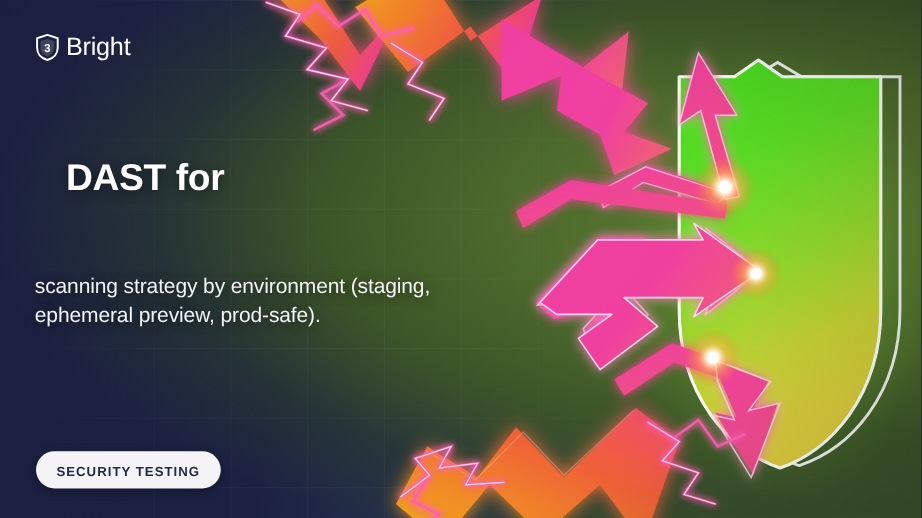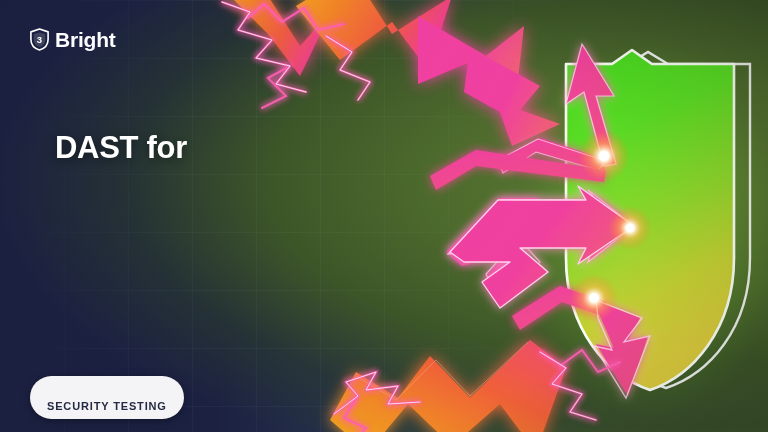--- a/index.html
+++ b/index.html
@@ -31,38 +31,38 @@
     background:radial-gradient(115% 120% at 30% 52%, rgba(0,0,0,0) 45%, rgba(0,0,0,.32) 100%);
   }
   .art{position:absolute;inset:0;}
 
   
   .logo{
     position:absolute;left:29px;top:28px;display:flex;align-items:center;gap:5px;
   }
   .logo-mark{width:21px;height:23px;display:block;}
   .logo-word{
-    color:#fdfdff;font-size:21px;font-weight:700;letter-spacing:-.2px;line-height:1;
+    color:#fdfdff;font-size:21px;font-weight:400;letter-spacing:-.2px;line-height:1;
   }
   .headline{
     position:absolute;left:29px;top:129px;width:330px;
     color:#ffffff;font-size:31px;font-weight:700;line-height:1.21;letter-spacing:-.3px;
     text-shadow:0 2px 10px rgba(0,0,0,.45);
     margin-left:26px;
   }
   .subhead{
     position:absolute;left:29px;top:226px;width:378px;
     color:#f2f4f8;font-size:17.5px;font-weight:400;line-height:1.38;letter-spacing:-.1px;
     text-shadow:0 2px 10px rgba(0,0,0,.5);
   }
   .pill{
     position:absolute;left:30px;top:376px;
     background:#f4f4f6;color:#252a44;
     font-size:11px;font-weight:700;letter-spacing:.85px;
-    padding:24px 17px 7px;border-radius:999px;
+    padding:12px 17px 7px;border-radius:999px;
     box-shadow:0 2px 8px rgba(0,0,0,.35);
   }
 </style>
 </head>
 <body>
 
 <div id="stage">
 
   <div class="bg-base"></div>
   <div class="bg-grid"></div>
@@ -242,16 +242,17 @@
       <path d="M11 4.6 L17 6.6 V12 C17 16.2 14 18.9 11 19.9 C8 18.9 5 16.2 5 12 V6.6 Z" fill="#ffffff" opacity=".16"></path>
       <text x="11" y="16" text-anchor="middle" font-family="'Liberation Sans', sans-serif" font-size="10" font-weight="700" fill="#ffffff">3</text>
     </svg>
     <span class="logo-word">Bright</span>
   </div>
 
   <div class="headline">
     <div>DAST for</div>
   </div>
 
+  <div class="subhead">scanning strategy by environment (staging, ephemeral preview, prod-safe).</div>
 
   <div class="pill">SECURITY TESTING</div>
 
 </div>
 
 </body></html>

